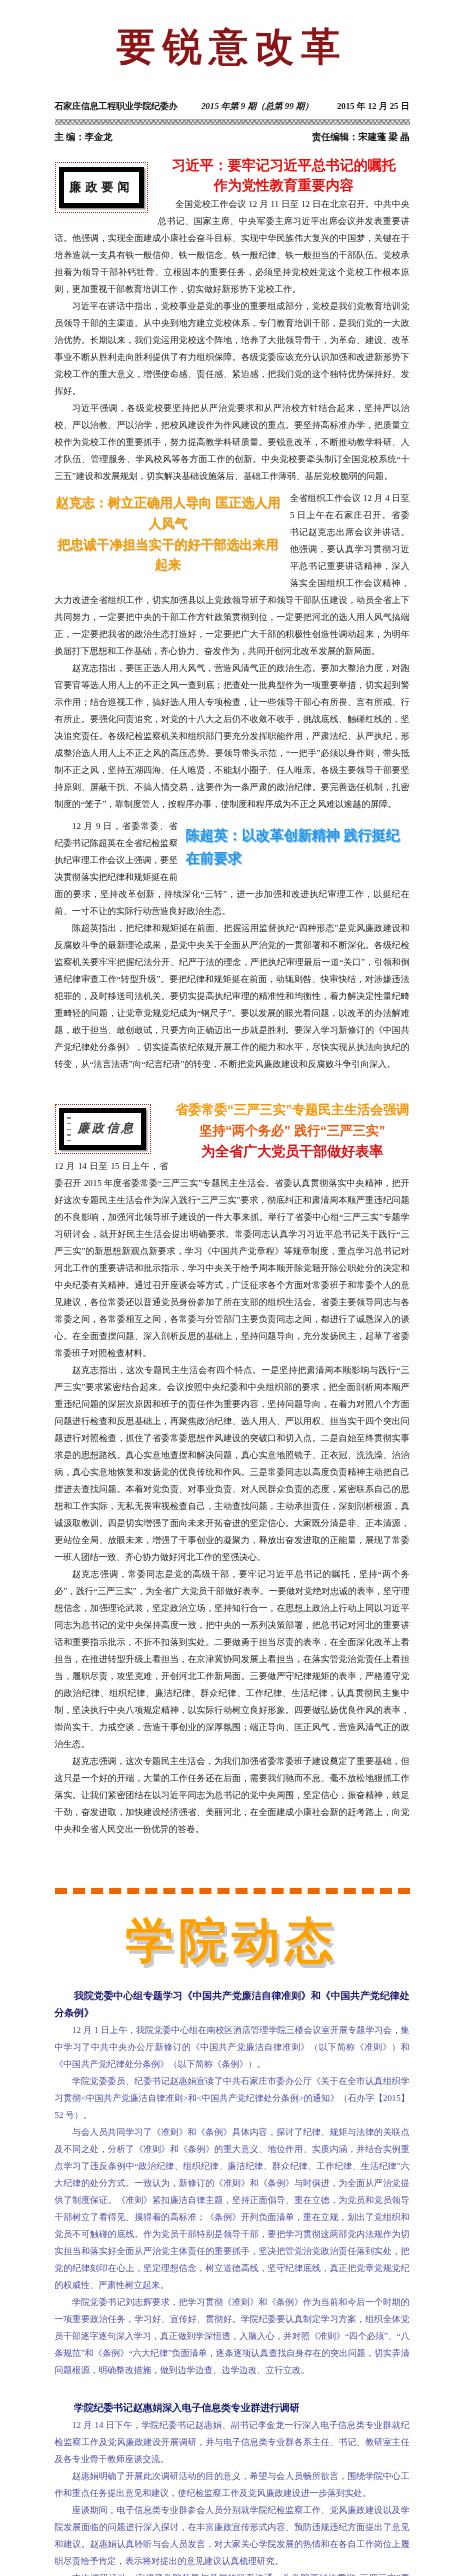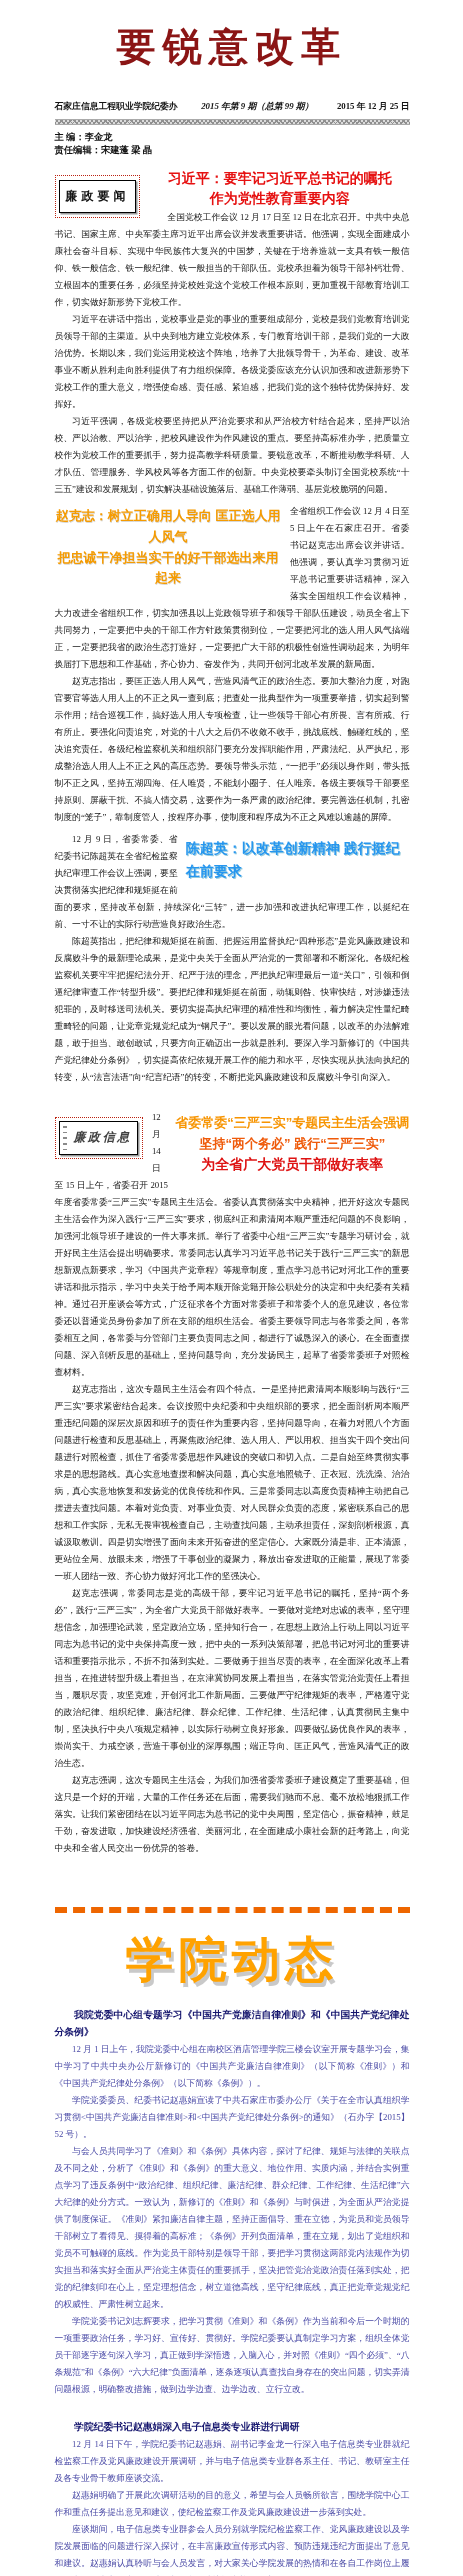--- a/index.html
+++ b/index.html
@@ -21,29 +21,29 @@
   .mast-info .issue{font-style:italic;}
   .hatch-rule{
     margin-top:6.2px;height:4.6px;
     background:
       repeating-linear-gradient(45deg,#8f8f8f 0 1px,transparent 1px 3.1px),
       repeating-linear-gradient(-45deg,#8f8f8f 0 1px,#dcdcdc 1px 3.1px);
     border-top:0.5px solid #aaa;border-bottom:0.5px solid #aaa;
   }
   .editors-row{
     display:flex;justify-content:space-between;margin-top:5.2px;
-    font-size:9.3px;font-weight:bold;color:#141414;flex-direction:column;
+    font-size:9.3px;font-weight:bold;color:#141414;
   }
   
   .badge-frame{
     float:left;border:1.5px dotted #bb2211;padding:3.6px;background:#fff;
     margin:7.2px 9.3px 4.1px 0;
   }
   .badge-inner{
-    border:1px solid #000000;box-shadow:1.5px 1.5px 0 #999;
+    border:5px solid #000000;box-shadow:1.5px 1.5px 0 #999;
     padding:7.2px 5.2px;font-size:12px;font-weight:bold;letter-spacing:4.1px;color:#111;
     font-family:Liberation Sans, sans-serif;background:#fff;
   }
   .badge-inner.notebook{
     color:#404040;font-style:italic;letter-spacing:2.6px;
     padding-left:13.4px;position:relative;
   }
   .badge-inner.notebook::before{
     content:"";position:absolute;left:3.1px;top:2.1px;bottom:2.1px;width:4.1px;
     background:repeating-linear-gradient(#fff 0 2.1px,#8a8a8a 2.1px 3.6px,#fff 3.6px 5.7px);
@@ -113,21 +113,21 @@
     </div>
 
     <div class="art clearfix">
       <div class="badge-frame">
         <div class="badge-inner">廉政要闻</div>
       </div>
       <div class="headline-red">
         <div>习近平：要牢记习近平总书记的嘱托</div>
         <div>作为党性教育重要内容</div>
       </div>
-      <p class="body-p">全国党校工作会议 12 月 17 日至 12 日在北京召开。中共中央总书记、国家主席、中央军委主席习近平出席会议并发表重要讲话。他强调，实现全面建成小康社会奋斗目标、实现中华民族伟大复兴的中国梦，关键在于培养造就一支具有铁一般信仰、铁一般信念、铁一般纪律、铁一般担当的干部队伍。党校承担着为领导干部补钙壮骨、立根固本的重要任务，必须坚持党校姓党这个党校工作根本原则，更加重视干部教育培训工作，切实做好新形势下党校工作。</p>
+      <p class="body-p">全国党校工作会议 12 月 11 日至 12 日在北京召开。中共中央总书记、国家主席、中央军委主席习近平出席会议并发表重要讲话。他强调，实现全面建成小康社会奋斗目标、实现中华民族伟大复兴的中国梦，关键在于培养造就一支具有铁一般信仰、铁一般信念、铁一般纪律、铁一般担当的干部队伍。党校承担着为领导干部补钙壮骨、立根固本的重要任务，必须坚持党校姓党这个党校工作根本原则，更加重视干部教育培训工作，切实做好新形势下党校工作。</p>
       <p class="body-p">习近平在讲话中指出，党校事业是党的事业的重要组成部分，党校是我们党教育培训党员领导干部的主渠道。从中央到地方建立党校体系，专门教育培训干部，是我们党的一大政治优势。长期以来，我们党运用党校这个阵地，培养了大批领导骨干，为革命、建设、改革事业不断从胜利走向胜利提供了有力组织保障。各级党委应该充分认识加强和改进新形势下党校工作的重大意义，增强使命感、责任感、紧迫感，把我们党的这个独特优势保持好、发挥好。</p>
       <p class="body-p">习近平强调，各级党校要坚持把从严治党要求和从严治校方针结合起来，坚持严以治校、严以治教、严以治学，把校风建设作为作风建设的重点。要坚持高标准办学，把质量立校作为党校工作的重要抓手，努力提高教学科研质量。要锐意改革，不断推动教学科研、人才队伍、管理服务、学风校风等各方面工作的创新。中央党校要牵头制订全国党校系统“十三五”建设和发展规划，切实解决基础设施落后、基础工作薄弱、基层党校脆弱的问题。</p>
     </div>
 
     <div class="art clearfix">
       <div class="headline-orange">
         <div>赵克志：树立正确用人导向 匡正选人用人风气</div>
         <div>把忠诚干净担当实干的好干部选出来用起来</div>
       </div>
       <p class="body-p" style="text-indent:0;">全省组织工作会议 12 月 4 日至 5 日上午在石家庄召开。省委书记赵克志出席会议并讲话。他强调，要认真学习贯彻习近平总书记重要讲话精神，深入落实全国组织工作会议精神，大力改进全省组织工作，切实加强县以上党政领导班子和领导干部队伍建设，动员全省上下共同努力，一定要把中央的干部工作方针政策贯彻到位，一定要把河北的选人用人风气搞端正，一定要把我省的政治生态打造好，一定要把广大干部的积极性创造性调动起来，为明年换届打下思想和工作基础，齐心协力、奋发作为，共同开创河北改革发展的新局面。</p>

